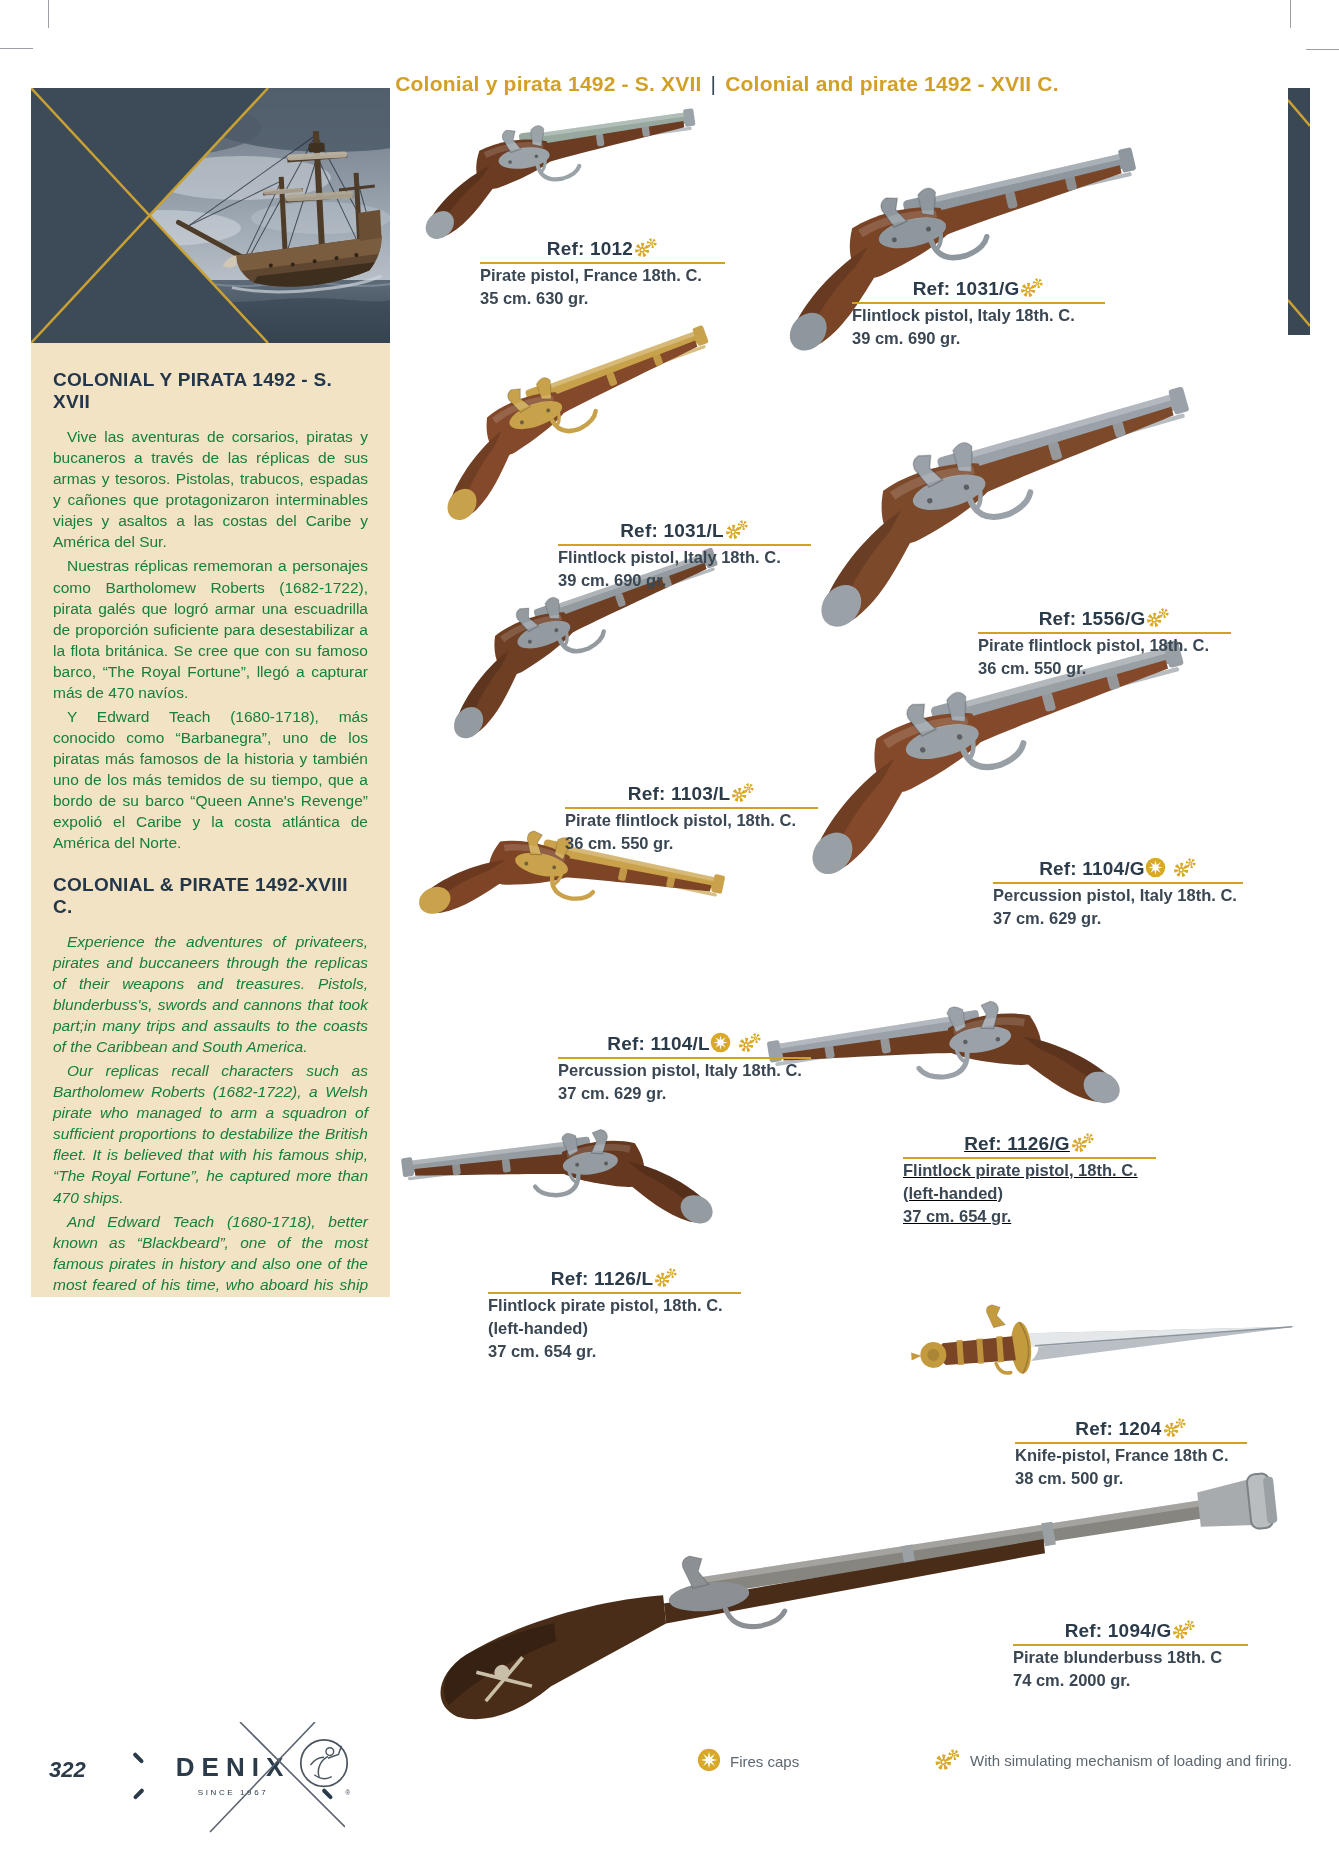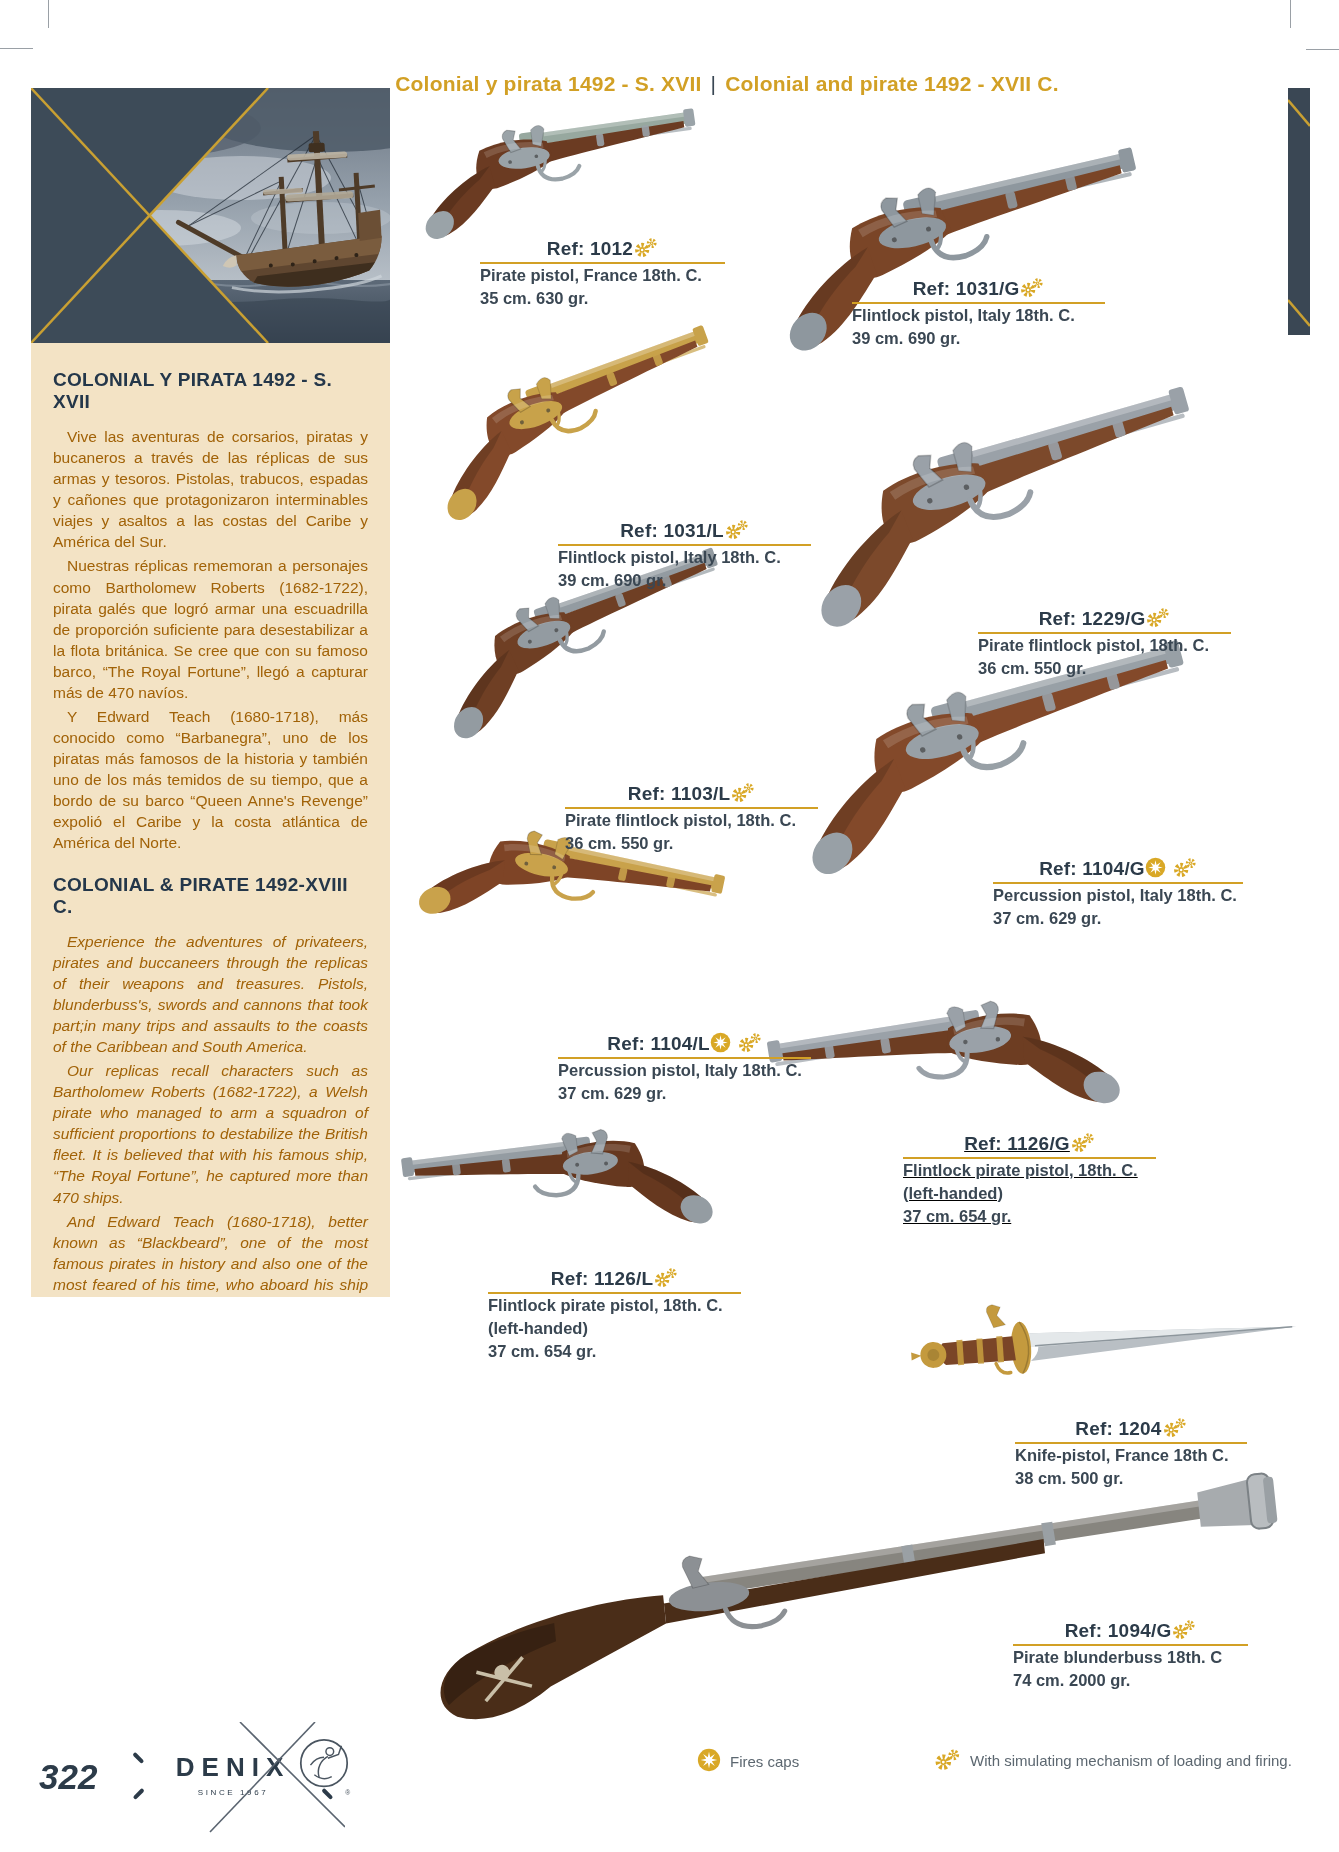--- a/index.html
+++ b/index.html
@@ -16,40 +16,40 @@
   
   .photo{position:absolute;left:31px;top:88px;width:359px;height:255px;background:#3D4B58;overflow:hidden;}
   .photo .img{position:absolute;top:0;left:0;width:100%;height:100%;
       clip-path:polygon(66% 0,100% 0,100% 100%,66% 100%,33% 50%);}
   .photo svg{display:block;width:100%;height:100%;}
   .photo .xlines{position:absolute;top:0;left:0;width:100%;height:100%;}
   
   .panel{position:absolute;left:31px;top:343px;width:359px;height:954px;background:#F3E3C5;
          padding:18px 22px;box-sizing:border-box;overflow:hidden;}
   .panel h3{font-size:19px;color:#24374A;margin:8px 0 13px;letter-spacing:.3px;}
-  .panel p{font-size:15.5px;line-height:1.36;color:#a16207;text-align:justify;
+  .panel p{font-size:15.5px;line-height:1.36;color:#15803d;text-align:justify;
            margin:0 0 3px;text-indent:14px;}
   .panel .en{margin-top:20px;}
   .panel .en p{font-style:italic;}
   
   .label{position:absolute;}
   .ref-row{display:flex;justify-content:center;align-items:flex-end;}
   .ref{font-size:19px;font-weight:bold;color:#2C3B49;letter-spacing:.2px;}
   .icons{display:flex;gap:6px;align-items:flex-end;padding-bottom:2px;}
   .rule{border-bottom:2.5px solid #D2A025;margin-top:2px;}
   .pname,.psize{font-size:16.5px;font-weight:bold;color:#3A4753;line-height:23px;}
   .pname{}
   
   .art{position:absolute;}
   .art svg{display:block;width:100%;height:auto;}
   .ic{display:inline-block;}
   .ic-caps{width:21px;height:21px;}
   .ic-gears{width:25px;height:21px;}
   
-  .pagenum{position:absolute;left:39px;top:1757px;font-size:35px;font-weight:bold;
+  .pagenum{position:absolute;left:49px;top:1757px;font-size:22px;font-weight:bold;
            font-style:italic;color:#2C3B49;}
   .denix{position:absolute;left:148px;top:1752px;width:170px;text-align:center;}
   .denix-name{font-size:26px;font-weight:bold;letter-spacing:7px;color:#2C3B49;}
   .denix-tag{font-size:8px;letter-spacing:2.6px;color:#2C3B49;margin-top:5px;}
   .tick{position:absolute;width:13px;height:3.5px;background:#2C3B49;border-radius:2px;}
   .xmark{position:absolute;left:205px;top:1722px;width:140px;height:112px;}
   .crest{position:absolute;left:295px;top:1735px;width:58px;height:64px;}
   .legend-item{position:absolute;display:flex;align-items:center;gap:9px;
                font-size:15px;color:#5C6770;}
   .legend-item .ic-caps{width:24px;height:24px;}
@@ -339,21 +339,21 @@
   </svg>
 </span>
       </div>
     <div class="rule"></div>
     <div class="pname">Flintlock pistol, Italy 18th. C.</div>
     <div class="psize">39 cm. 690 gr.</div>
   </div>
 
   <div class="label" style="left:978px;top:607px;width:253px;">
     <div class="ref-row">
-        <span class="ref">Ref: 1229/G</span>
+        <span class="ref">Ref: 1556/G</span>
       <span class="icons">
   <svg class="ic ic-gears" viewBox="0 0 26 22">
     <g fill="none" stroke="#D9A826">
       <circle cx="9.5" cy="13.5" r="5.2" stroke-width="4.4" stroke-dasharray="2.6 2"></circle>
       <circle cx="9.5" cy="13.5" r="2.1" stroke-width="1.6"></circle>
       <circle cx="19.5" cy="6.5" r="3.6" stroke-width="3" stroke-dasharray="2 1.6"></circle>
       <circle cx="19.5" cy="6.5" r="1.3" stroke-width="1.2"></circle>
     </g>
   </svg>
 </span>

